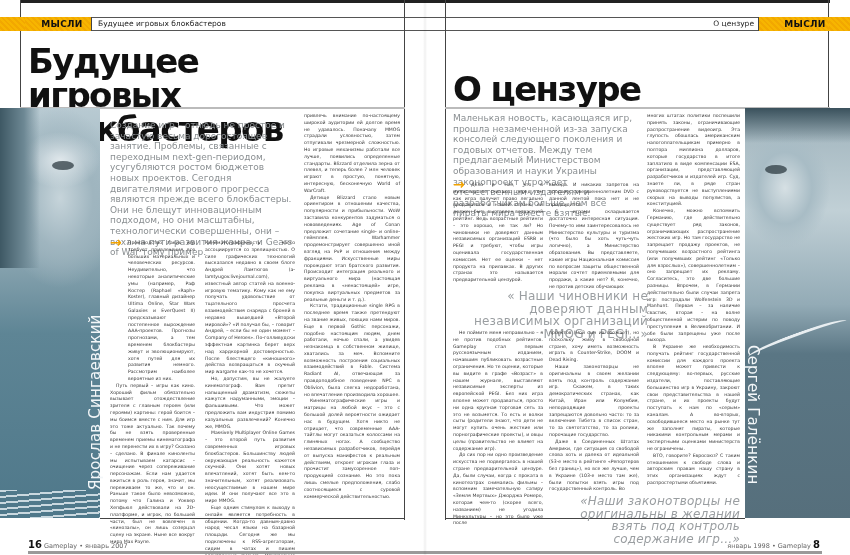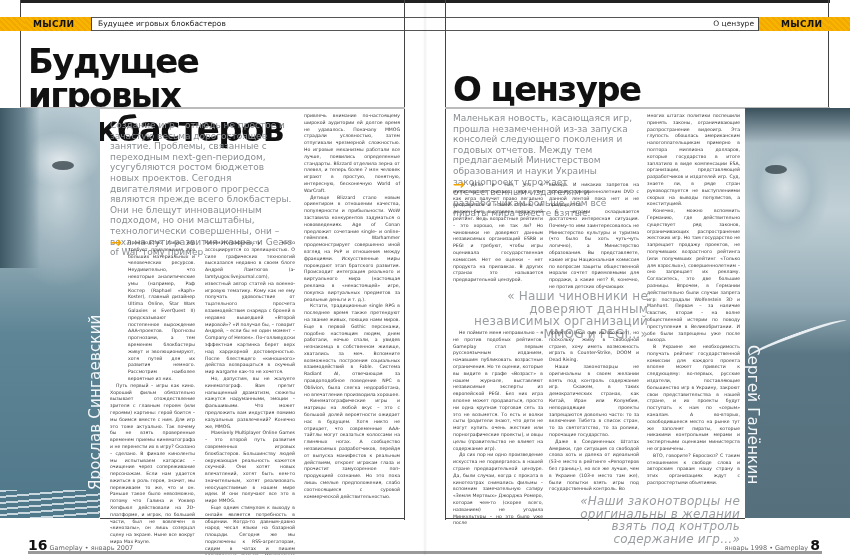--- a/index.html
+++ b/index.html
@@ -28,21 +28,21 @@
   .page-right .frame-v.fr { left: 403px; top: 0; height: 108px; }
   .frame-b { position: absolute; top: 518px; height: 1px; background: #444; }
   .page-left .frame-b { left: 100px; width: 305px; }
   .page-right .frame-b { left: 20px; width: 300px; }
 
   
   .section-tag {
     position: absolute; top: 17px; height: 14px; width: 66px;
     background: repeating-linear-gradient(45deg, #f7b500 0 2px, #f2a800 2px 4px);
     font-weight: bold; font-size: 9px; letter-spacing: 0.3px; color: #111;
-    line-height: 14px; padding-left: 8px;
+    line-height: 14px; padding-left: 8px; text-align: center;
   }
   .page-left .section-tag { left: 25px; }
   .page-right .section-tag { left: 334px; width: 70px; padding-left: 22px; }
   .page-left .section-tag-ext { position:absolute; top:17px; left:0; width:25px; height:14px;
     background: repeating-linear-gradient(45deg, #f7b500 0 2px, #f2a800 2px 4px); }
   .page-right .section-tag-ext { position:absolute; top:17px; left:404px; width:21px; height:14px;
     background: repeating-linear-gradient(45deg, #f7b500 0 2px, #f2a800 2px 4px); }
 
   .section-divider { position: absolute; top: 17px; width: 1px; height: 14px; background: #444; }
   .page-left .section-divider { left: 91px; }
@@ -127,21 +127,21 @@
   
   .pullquote {
     position: absolute; font-size: 12px; line-height: 12.5px; color: #9a9ea1;
     text-align: right; letter-spacing: 0.2px;
   }
   .pq1 { left: 40px; top: 290px; width: 183px; }
   .pq2 { left: 120px; top: 495px; width: 195px; font-style: italic; }
 
   
   .footer { position: absolute; top: 540px; font-size: 6.5px; color: #666; line-height: 10px; }
-  .footer .num { font-weight: bold; font-size: 14px; color: #111; }
+  .footer .num { font-weight: bold; font-size: 10px; color: #111; }
   .page-left .footer { left: 28px; }
   .page-right .footer { right: 30px; text-align: right; }
   .footer-rule { position: absolute; top: 551px; height: 3px; background: #999; }
   .page-left .footer-rule { left: 28px; right: 0; }
   .page-right .footer-rule { left: 0; right: 28px; }
 
   .gutter { position: absolute; left: 423px; top: 0; width: 4px; height: 555px;
     background: linear-gradient(90deg, rgba(0,0,0,0) 0%, rgba(0,0,0,0.06) 50%, rgba(0,0,0,0) 100%); }
 </style>
 </head>

